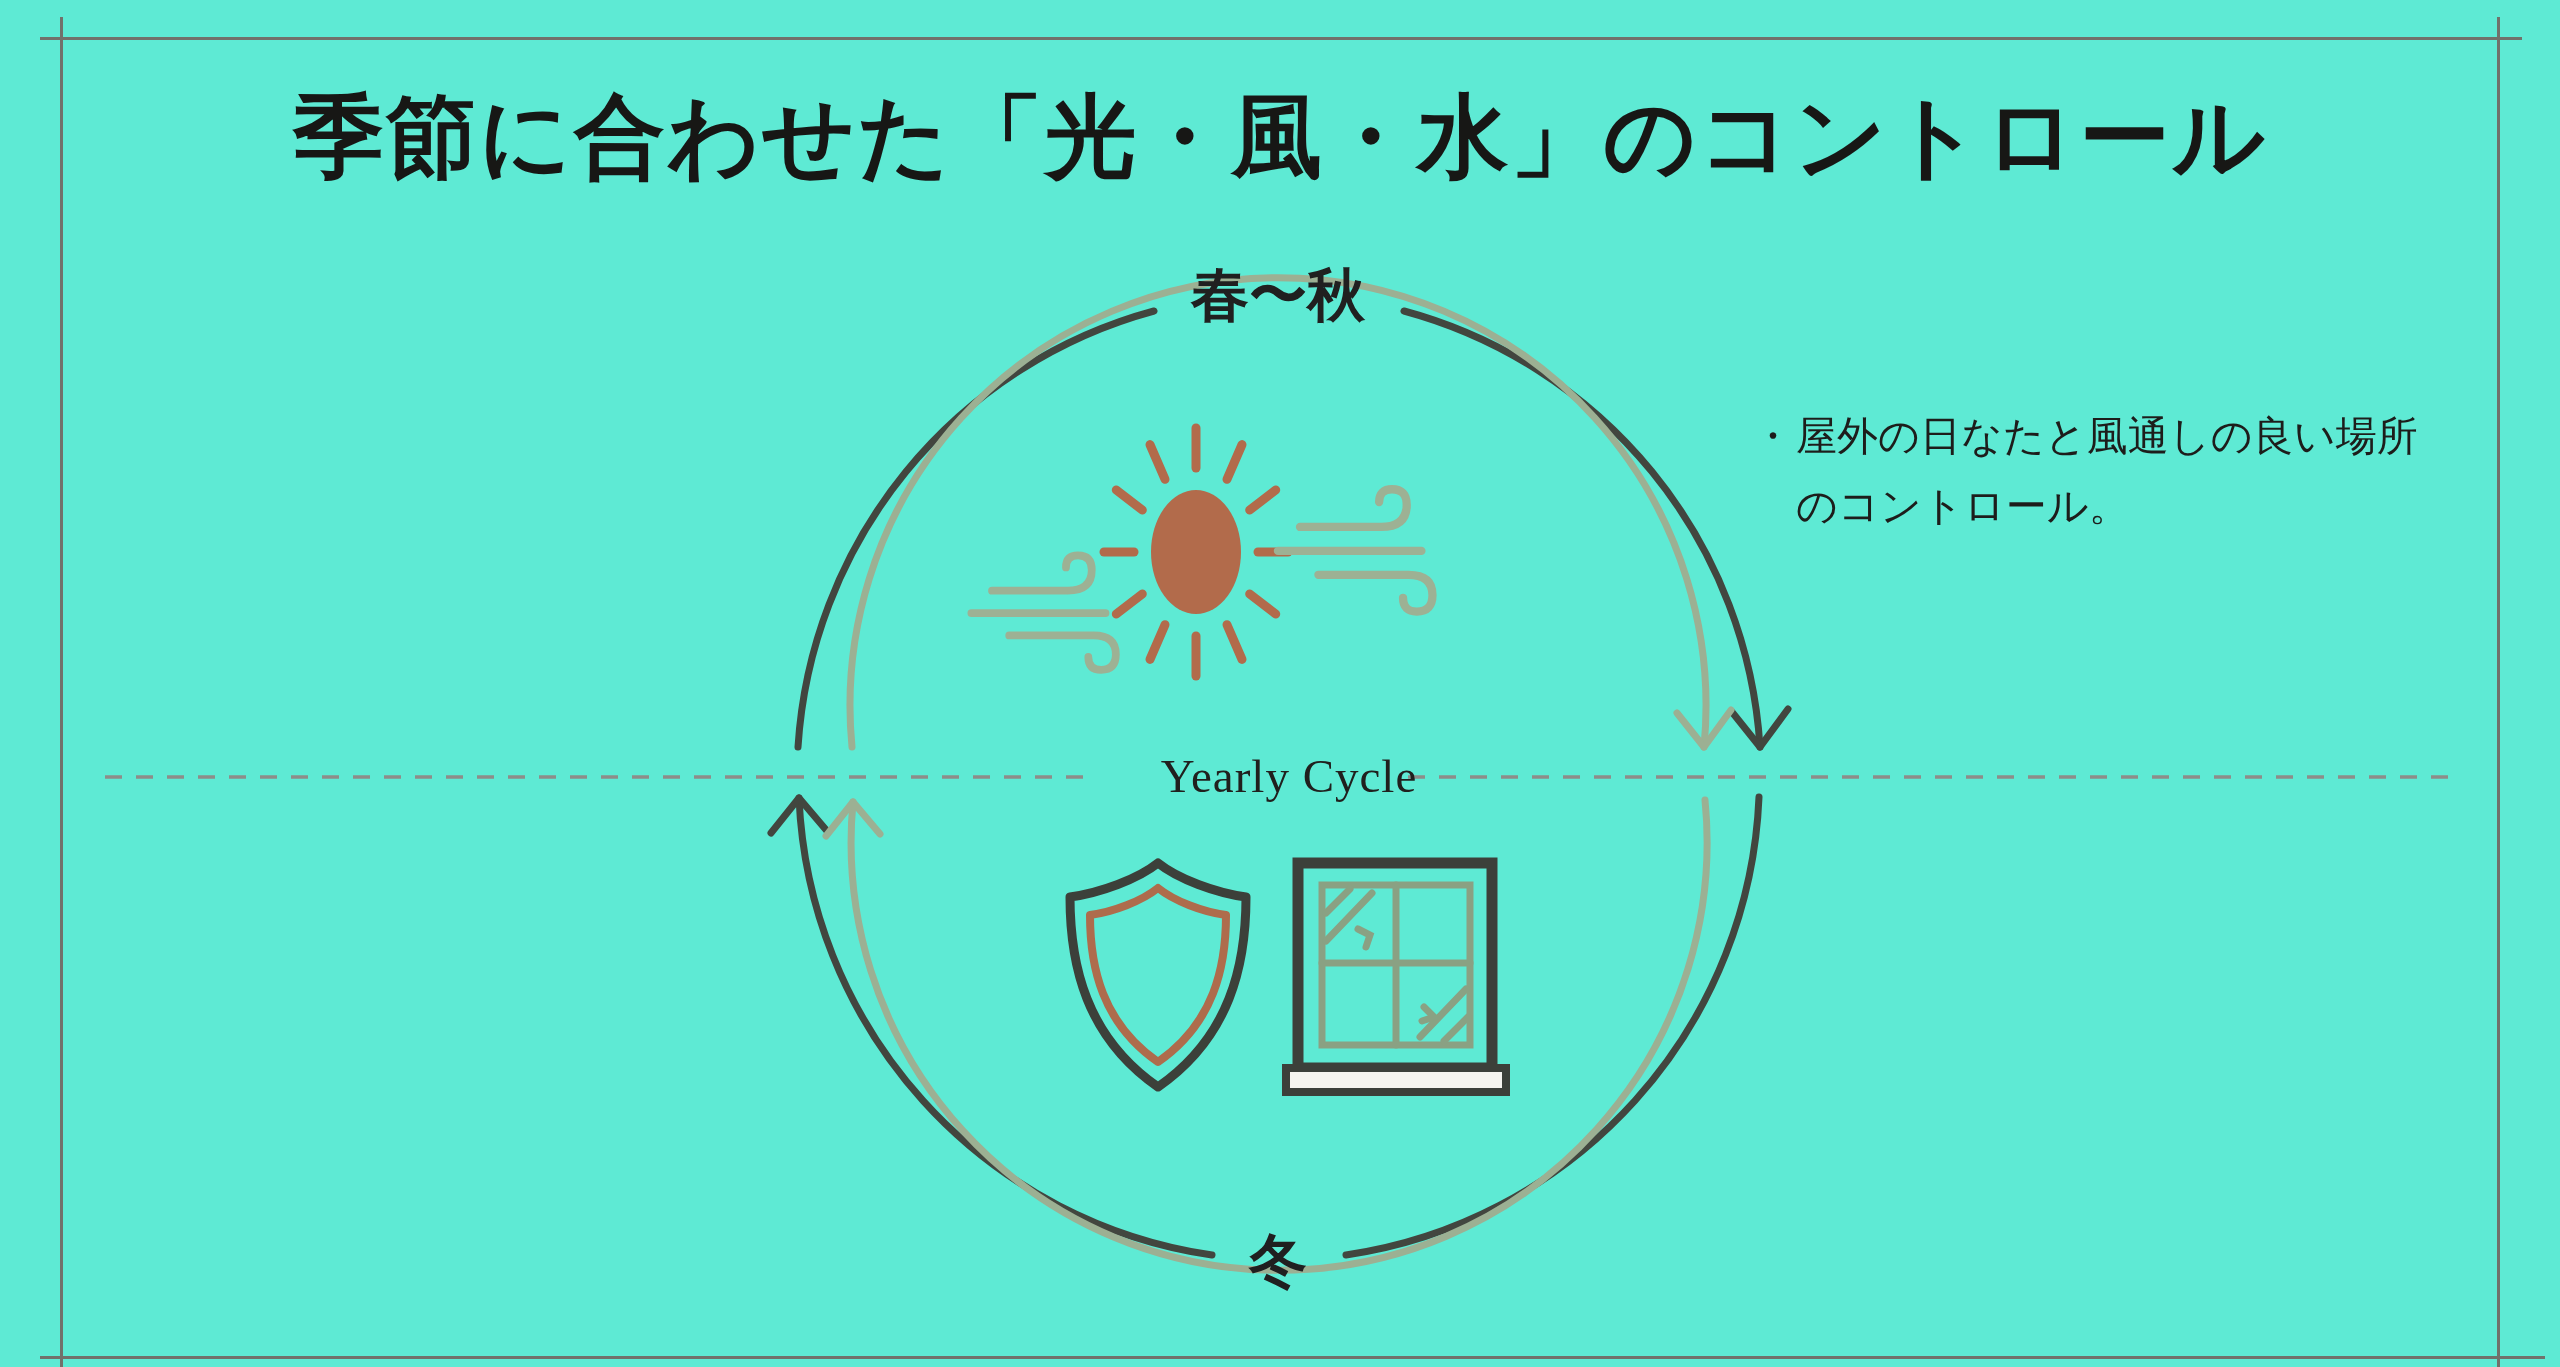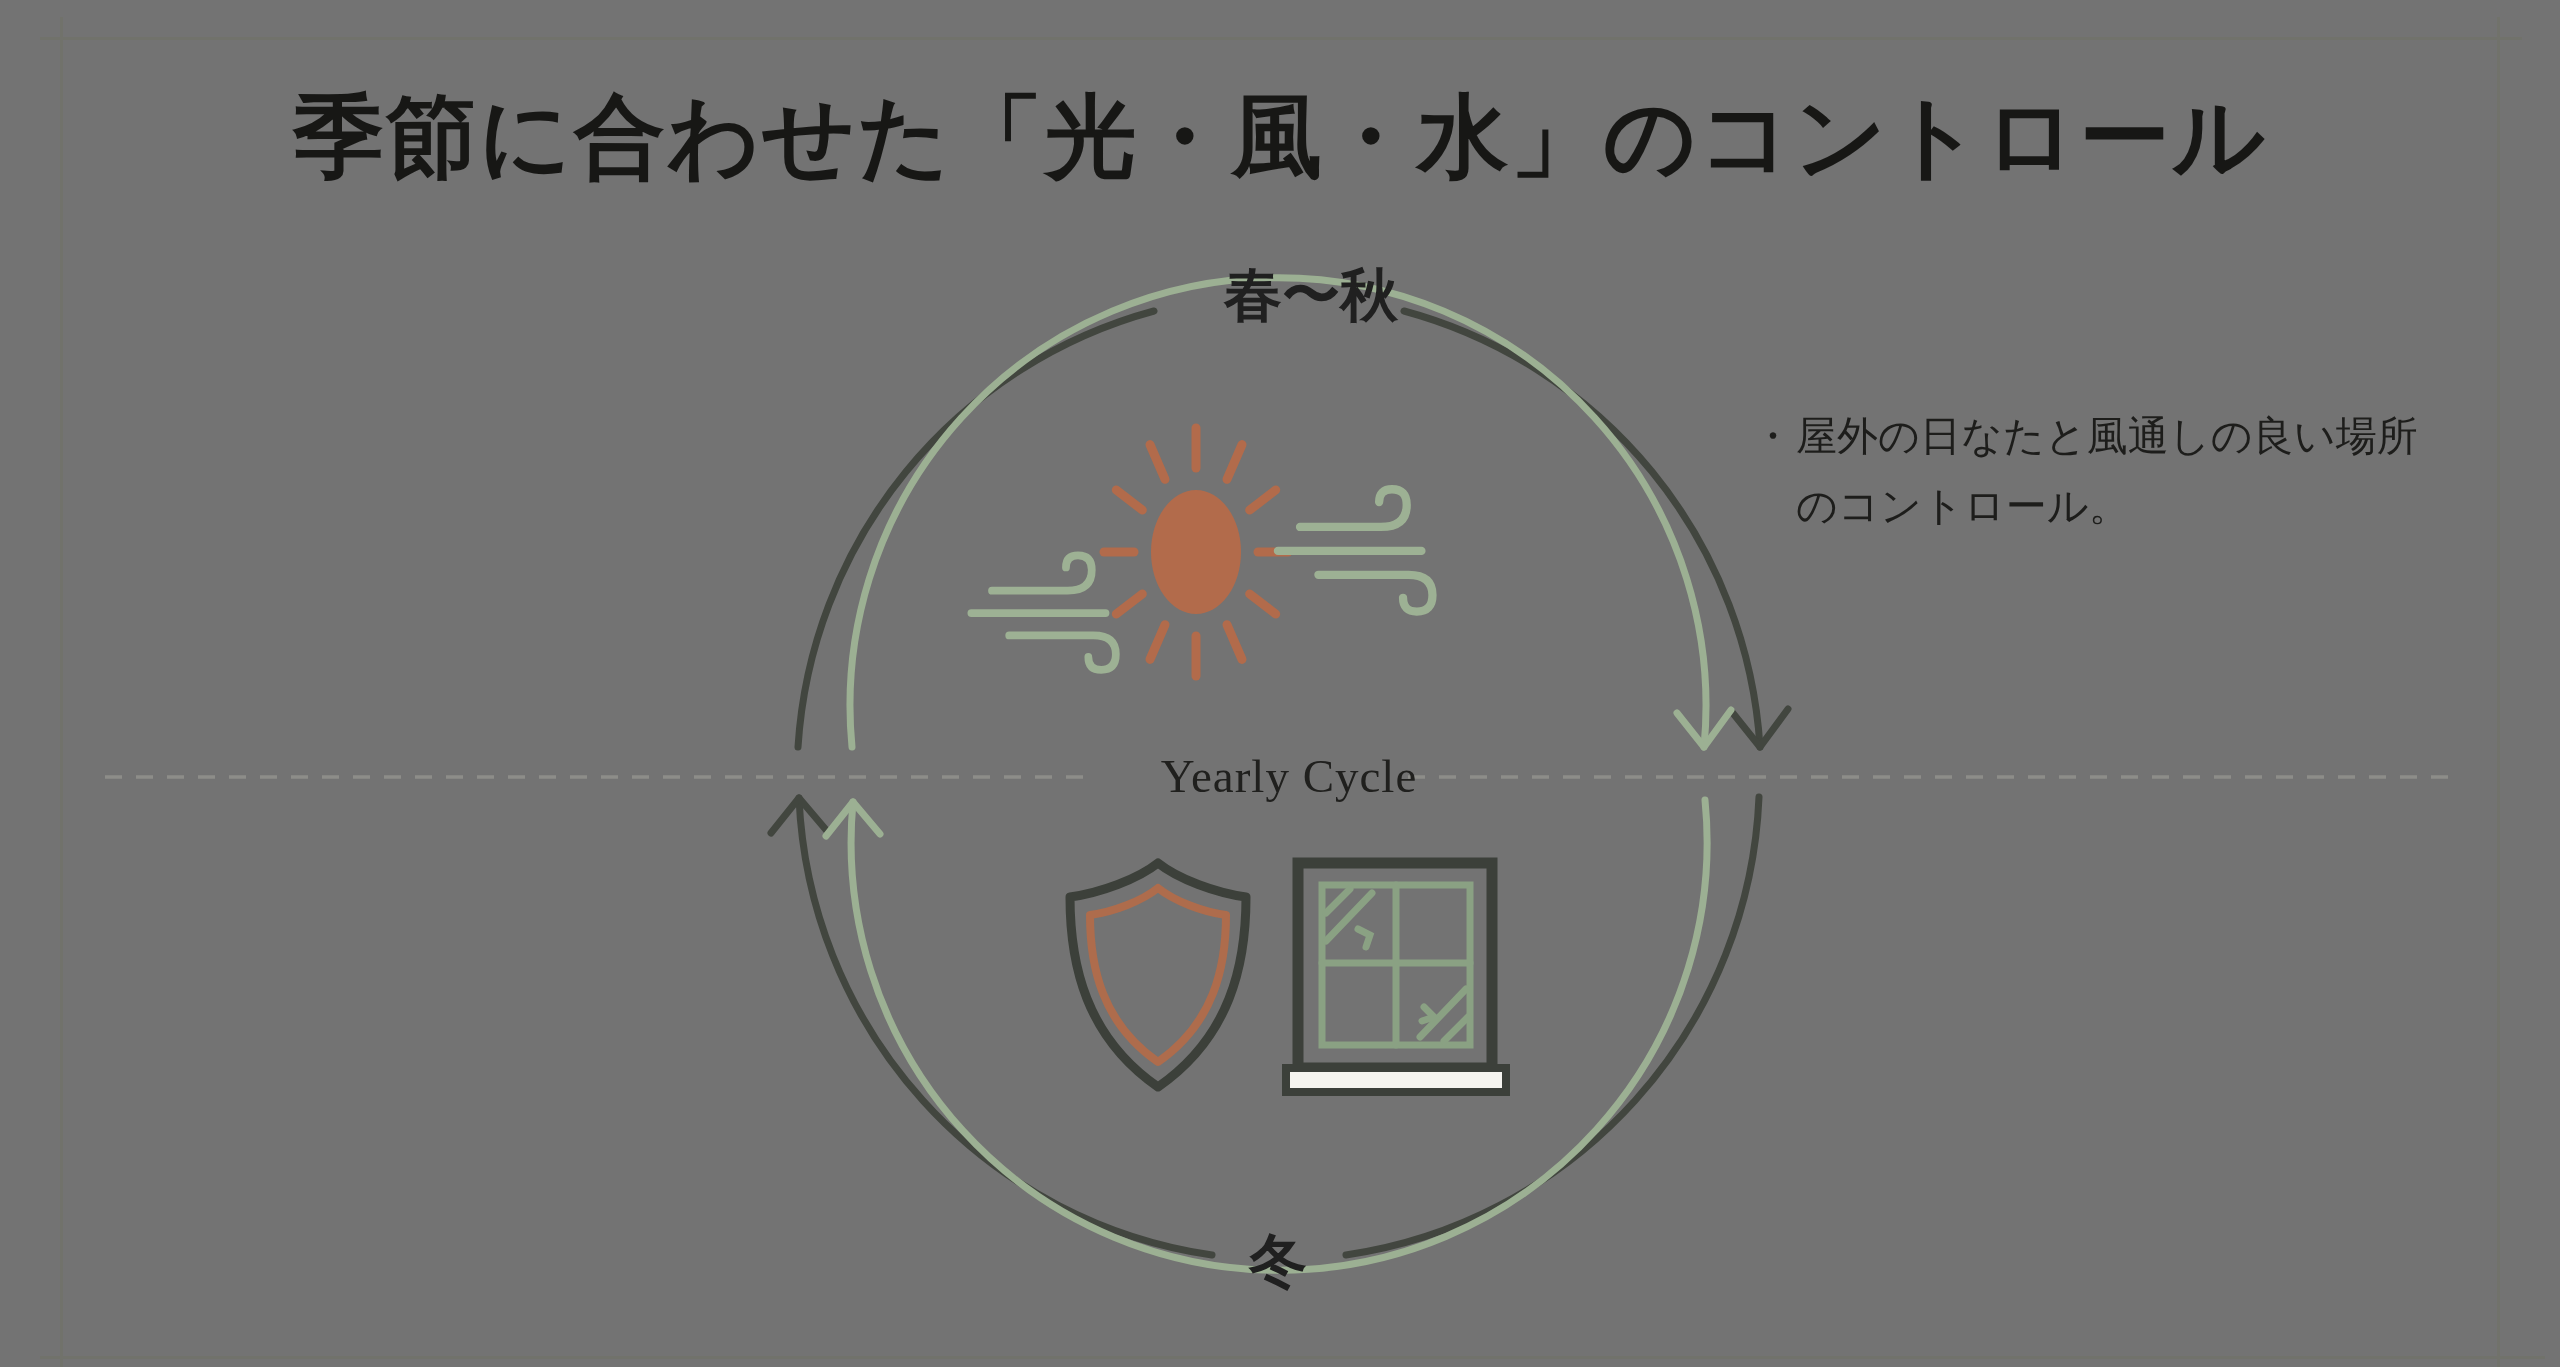--- a/index.html
+++ b/index.html
@@ -1,18 +1,18 @@
 <!DOCTYPE html>
 <html><head>
 <meta charset="utf-8">
 <style>
   html,body{margin:0;padding:0;background:#e8e7e2;}
   .canvas{
     position:relative;width:2560px;height:1367px;overflow:hidden;
-    background:#737373;
+    background:#5eead4;
     font-family:"Liberation Sans","DejaVu Sans",sans-serif;
     color:#1e1e1c;
   }
   
   .frame{position:absolute;background:#71726b;}
   .frame.h{height:3px;}
   .frame.v{width:3px;}
   .frame-top{left:40px;top:37px;width:2482px;}
   .frame-bottom{left:40px;top:1356px;width:2505px;}
   .frame-left{left:60px;top:17px;height:1350px;}
@@ -24,21 +24,21 @@
     font-size:91px;font-weight:600;letter-spacing:2px;color:#171715;
     white-space:nowrap;
   }
 
   .diagram-svg{position:absolute;left:0;top:0;}
 
   .season-label{
     position:absolute;transform:translate(-50%,-50%);
     font-size:58px;font-weight:700;color:#202020;white-space:nowrap;
   }
-  .season-top{left:1278px;top:296px;margin-left:33px;}
+  .season-top{left:1278px;top:296px;}
   .season-bottom{left:1278px;top:1262px;}
   .cycle-label{
     position:absolute;left:1289px;top:776px;transform:translate(-50%,-50%);
     font-family:"Liberation Serif","DejaVu Serif",serif;
     font-size:47px;font-weight:500;color:#20201e;white-space:nowrap;
     letter-spacing:1px;
     text-align:right;
   }
 
   .notes{position:absolute;white-space:nowrap;font-weight:500;color:#1d1d1b;}

